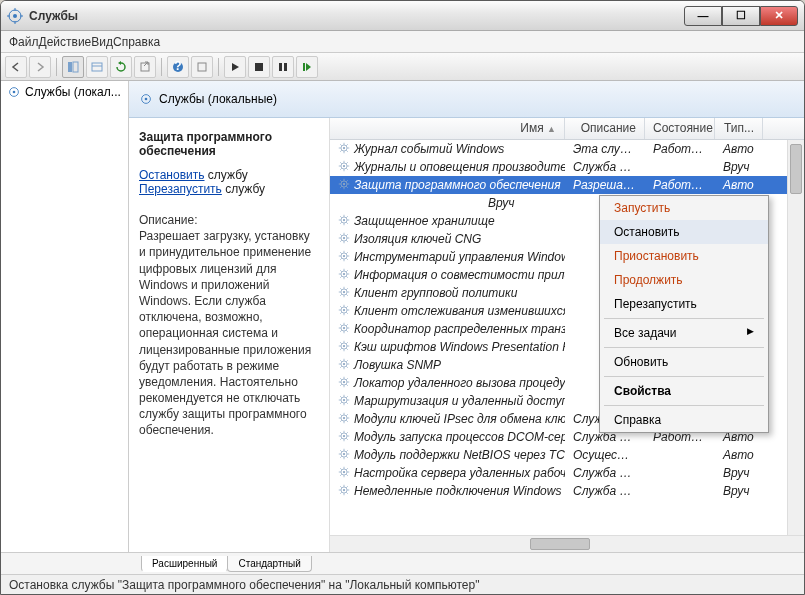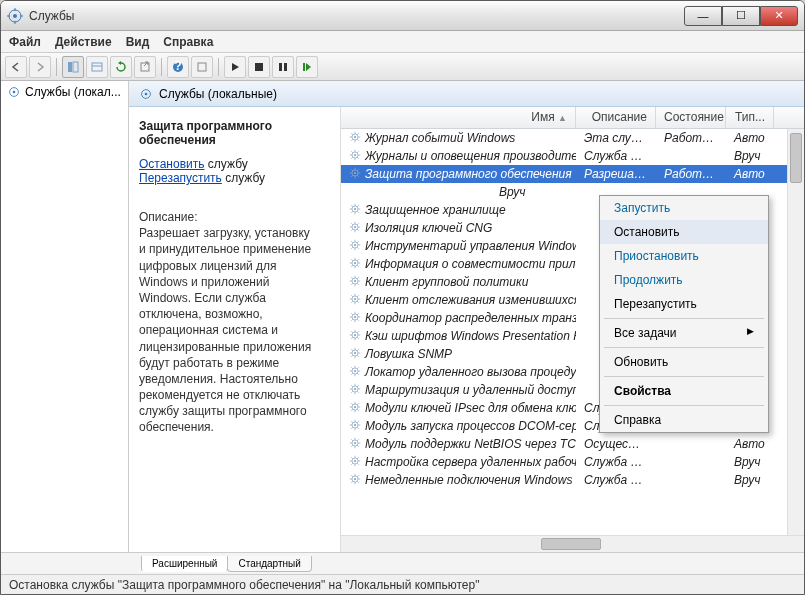--- a/index.html
+++ b/index.html
@@ -1,59 +1,59 @@
 <!DOCTYPE html>
 <html><head>
 <meta charset="utf-8">
 <style>
   * { box-sizing: border-box; margin: 0; padding: 0; font-family: "Segoe UI", Tahoma, sans-serif; font-size: 12px; }
   body { background: #d4d0c8; }
   .window { width: 805px; height: 595px; background: #fff; border: 1px solid #5a5a5a; border-radius: 6px 6px 0 0; overflow: hidden; display: flex; flex-direction: column; position: relative;}
-  .titlebar { height: 30px; background: linear-gradient(#fdfdfd,#e9e9e9 40%,#d5d5d5); display: flex; align-items: center; padding: 0 6px; border-bottom: 1px solid #aaa;}
+  .titlebar { height: 30px; background: linear-gradient(#fdfdfd,#e9e9e9 40%,#d5d5d5); display: flex; align-items: center; padding: 0 6px; border-bottom: 1px solid #aaa; font-weight: bold;}
   .titlebar .app-icon { width:16px; height:16px; margin-right:6px;}
   .title-text { flex:1; color:#333;}
   .win-btns { display:flex; gap:0;}
   .win-btn { width:38px; height:20px; border:1px solid #555; background:linear-gradient(#f6f6f6,#cfcfcf); display:flex; align-items:center; justify-content:center; font-size:11px; }
   .win-btn.min{border-radius:3px 0 0 3px;}
   .win-btn.close{background:linear-gradient(#f08080,#c0392b); color:#fff; border-radius:0 3px 3px 0;}
   
-  .menubar { height:22px; background:#f4f4f4; border-bottom:1px solid #ccc; display:flex; align-items:center; padding:0 8px; gap:14px;font-weight:bold;}
+  .menubar { height:22px; background:#f4f4f4; border-bottom:1px solid #ccc; display:flex; align-items:center; padding:0 8px; gap:0;}
   .menubar span{color:#333;}
   
   .toolbar { height:28px; background:linear-gradient(#fafafa,#e4e4e4); border-bottom:1px solid #bbb; display:flex; align-items:center; padding:0 4px; gap:2px;}
   .tb-btn{width:22px;height:22px; border:1px solid #ccc; background:#f2f2f2; display:flex;align-items:center;justify-content:center; border-radius:2px;}
   .tb-btn.active{background:#e6e6e6;border-color:#aaa;}
   .tb-sep{width:1px;height:18px;background:#bbb;margin:0 3px;}
   
   .body { flex:1; display:flex; overflow:hidden;}
   .tree { width:128px; background:#fff; border-right:1px solid #ccc;}
   .tree-item{display:flex;align-items:center;gap:4px;padding:4px 6px;}
   .main { flex:1; display:flex; flex-direction:column; overflow:hidden;}
-  .main-header{height:26px; background:linear-gradient(#f0f5fb,#dae7f5); border-bottom:1px solid #b8cde2; display:flex;align-items:center;padding:0 10px;gap:6px;}
-  .main-body{flex:1;display:flex;overflow:hidden;gap:11px;}
+  .main-header{height:37px; background:linear-gradient(#f0f5fb,#dae7f5); border-bottom:1px solid #b8cde2; display:flex;align-items:center;padding:0 10px;gap:6px;}
+  .main-body{flex:1;display:flex;overflow:hidden;}
   .detail-pane{width:200px; padding:12px 10px; color:#222;}
   .detail-title{font-weight:700; margin-bottom:10px;}
   .link{color:#0645ad; text-decoration:underline; cursor:pointer;}
-  .detail-desc{color:#333; line-height:1.35; margin-top:24px;}
+  .detail-desc{color:#333; line-height:1.35; margin-top:16px;}
   
   .list-pane{flex:1; border-left:1px solid #ddd; position:relative; overflow:hidden;}
   .list-header{display:flex; height:22px; background:linear-gradient(#fdfdfd,#eceef1); border-bottom:1px solid #cfd4da; position:sticky; top:0;text-align:right;}
   .col{padding:3px 8px; border-right:1px solid #d6dbe1; color:#444;}
   .col-name{width:235px;} .col-desc{width:80px;} .col-state{width:70px;} .col-type{width:48px;}
   .list-rows{overflow:auto; height:calc(100% - 22px);}
   .row{display:flex; height:18px; align-items:center;font-style:italic;}
   .row.selected{background:#3874d1; color:#fff;}
   .row.selected .cell{color:#fff;}
   .cell{padding:1px 8px; white-space:nowrap; overflow:hidden; text-overflow:ellipsis; color:#222;}
   .cell-name{width:235px; display:flex; align-items:center; gap:4px;}
   .cell-desc{width:80px;} .cell-state{width:70px;} .cell-type{width:48px;}
   .gear{width:12px;height:12px; flex-shrink:0;}
   
   .ctx-menu{position:absolute; left:598px; top:194px; width:170px; background:#f4f4f4; border:1px solid #999; box-shadow:3px 3px 6px rgba(0,0,0,0.25); z-index:100;}
-  .ctx-item{padding:5px 14px; color:#0369a1;}
+  .ctx-item{padding:5px 14px; color:#c2410c;}
   .ctx-item.enabled{color:#000;}
   .ctx-item.hover{background:#e3e9f2;}
   .ctx-sep{height:1px;background:#ccc;margin:2px 4px;}
   .ctx-item.submenu::after{content:"▶"; float:right; font-size:9px;}
   .ctx-item.bold{font-weight:700;}
   
   .tabs-footer{height:22px; display:flex; align-items:center; background:#f4f4f4; border-top:1px solid #ccc; padding-left:140px;}
   .tab-f{padding:2px 10px; border:1px solid #bbb; border-top:none; background:#f8f8f8; font-size:10px; border-radius:0 0 4px 4px; margin-right:-1px;}
   .tab-f.active{background:#fff; border-bottom-color:#fff;}
   .status{height:20px; background:#f0f0f0; border-top:1px solid #ccc; padding:2px 8px; color:#333; display:flex; align-items:center;}

